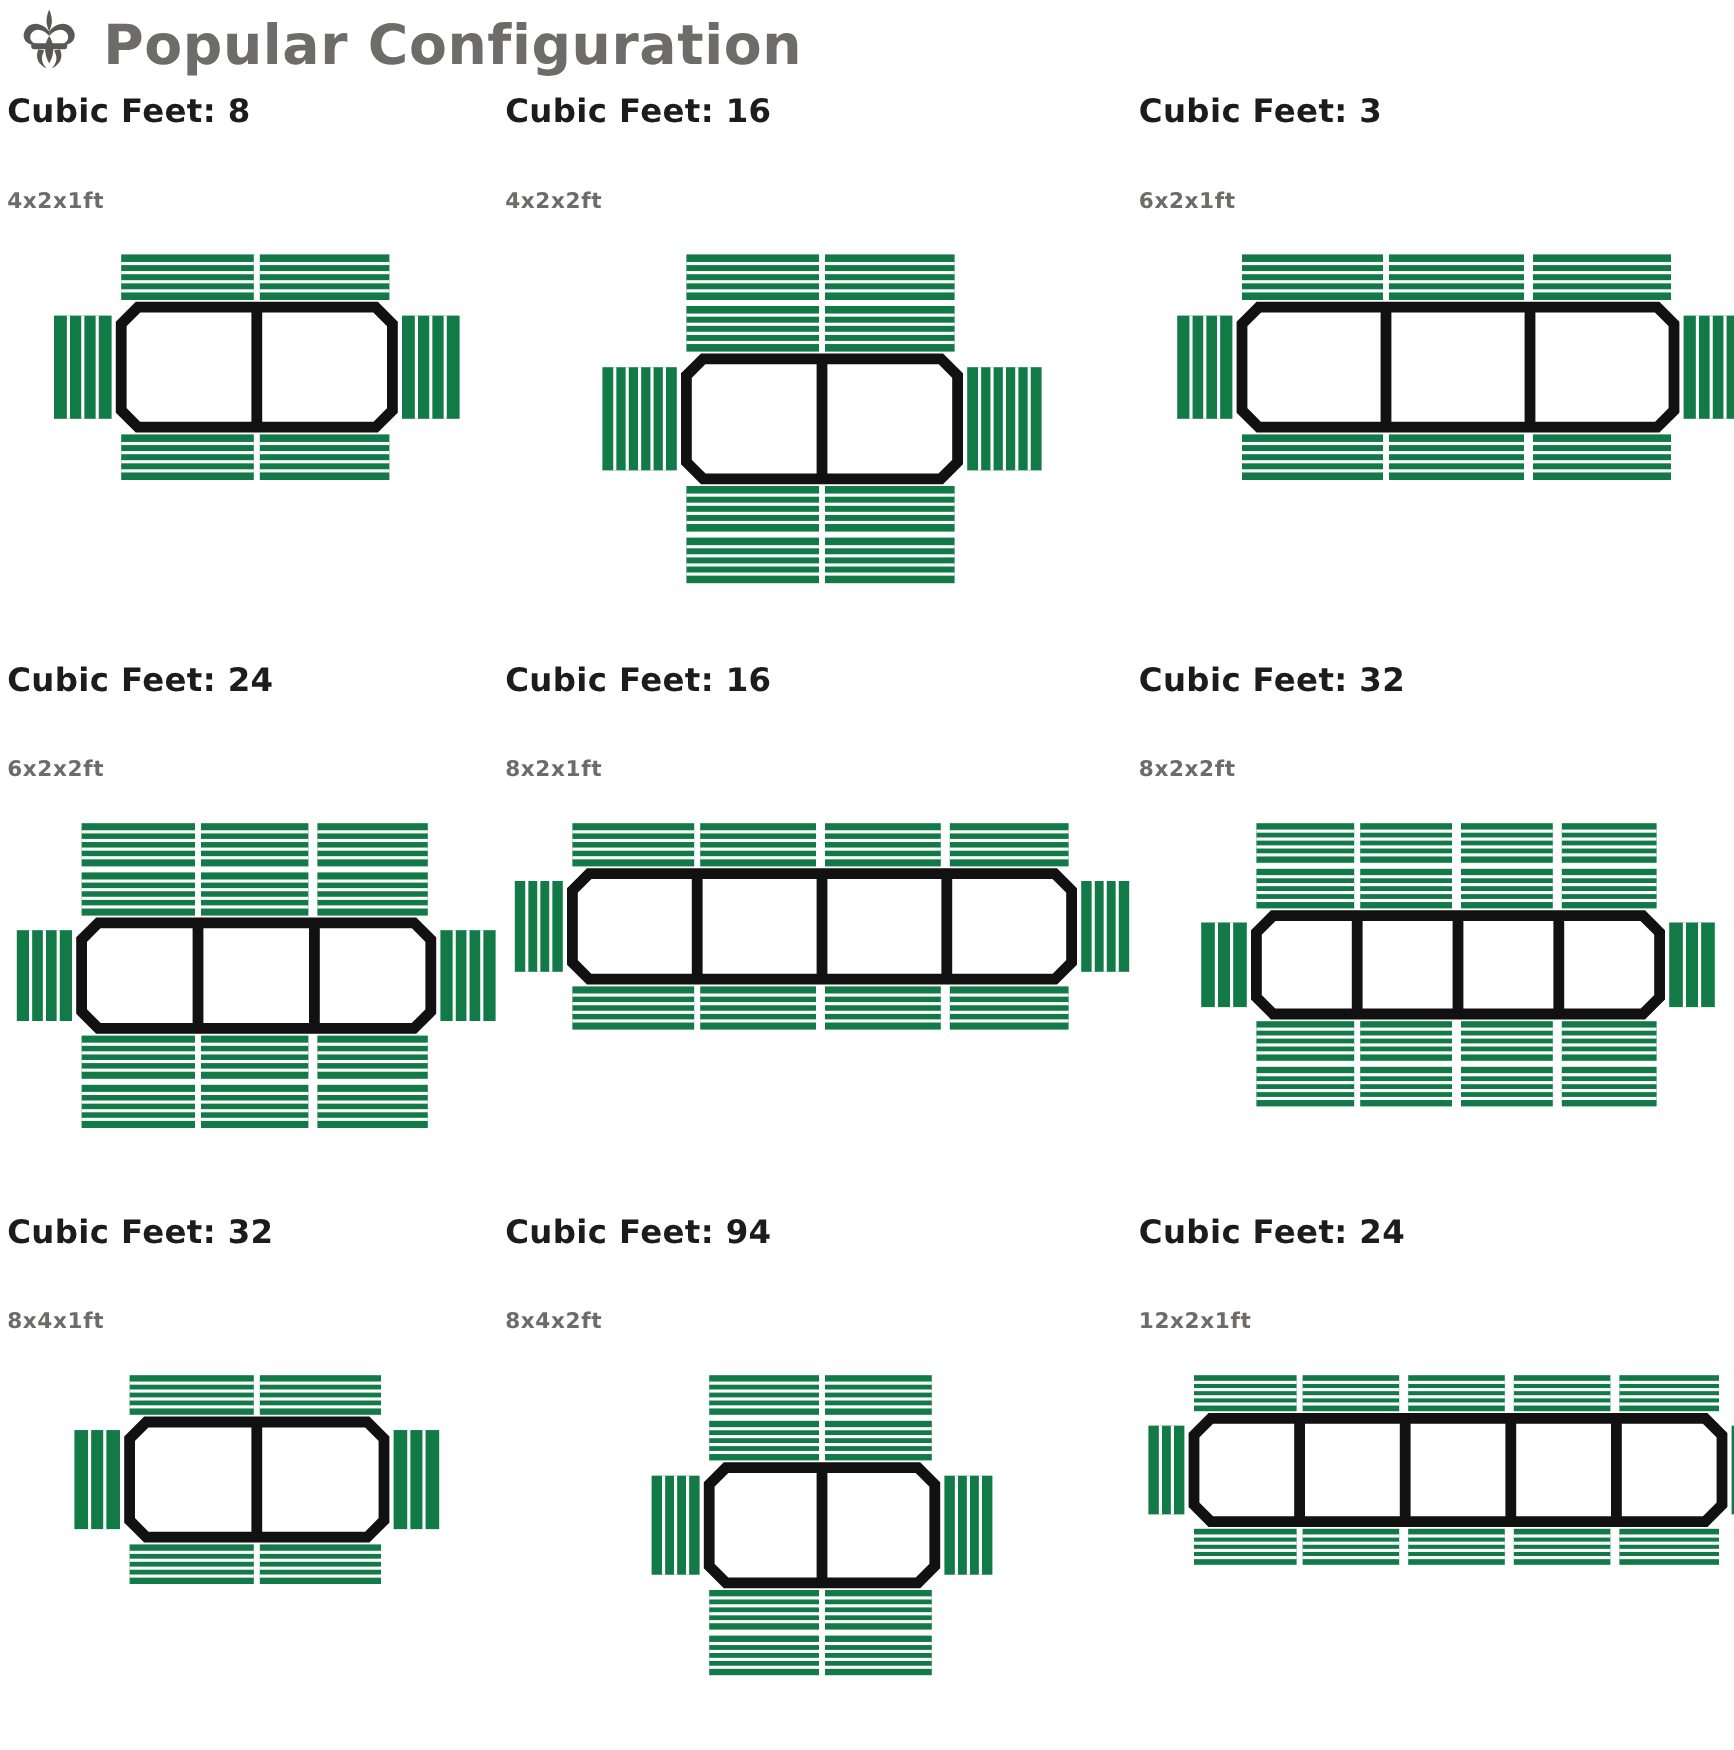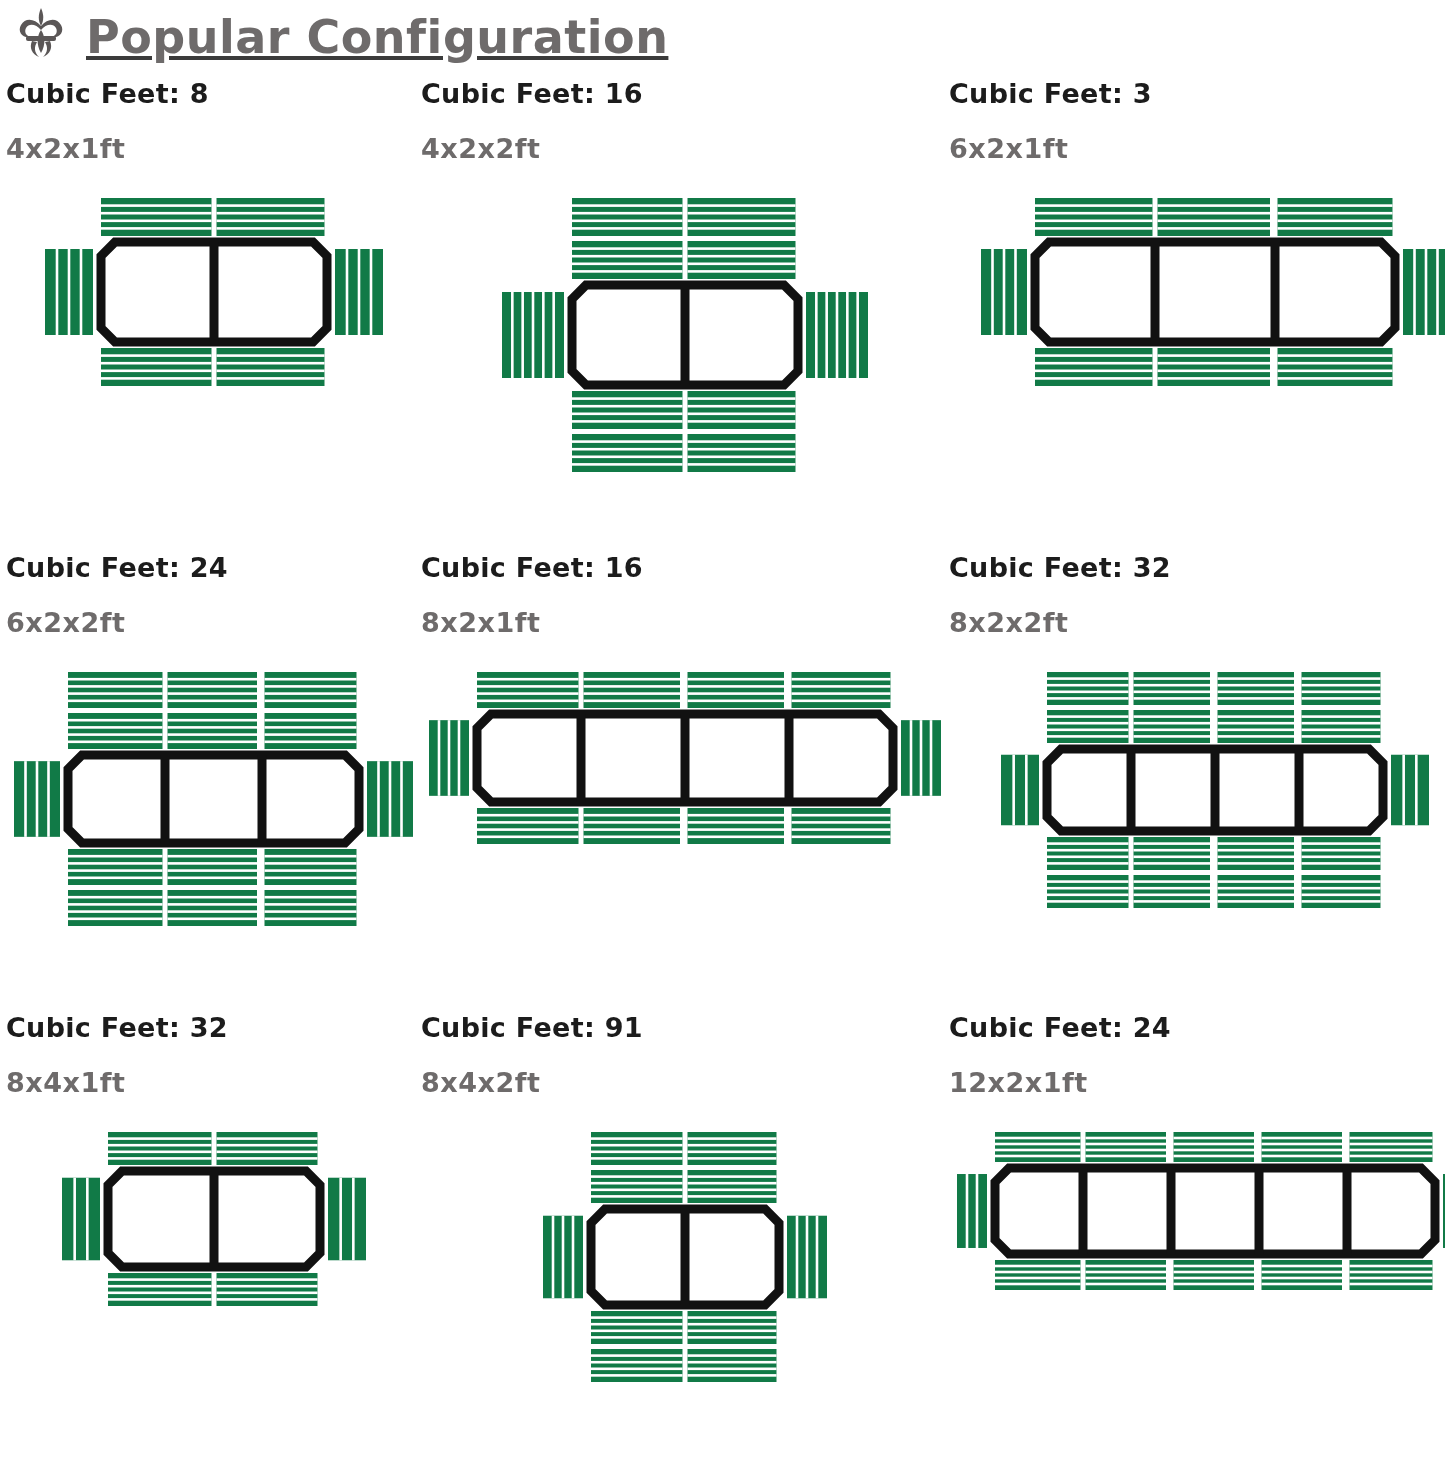--- a/index.html
+++ b/index.html
@@ -16,21 +16,20 @@
     position: relative;
   }
 
   
   .header {
     display: flex;
     align-items: center;
     padding: 4px 0 0 14px;
     height: 70px;
     box-sizing: border-box;
-    text-decoration: underline;
   }
   .fleur {
     width: 54px;
     height: 58px;
     flex: 0 0 54px;
     position: relative;
     top: -2px;
   }
   .page-title {
     font-family: "DejaVu Sans", sans-serif;
@@ -59,25 +58,25 @@
   }
   .cubic {
     font-size: 27px;
     font-weight: bold;
     color: #1c1c1c;
     letter-spacing: 0.3px;
     margin-top: 8px;
     white-space: nowrap;
   }
   .dims {
-    font-size: 27px;
+    font-size: 18px;
     font-weight: bold;
     color: #6e6b6b;
     letter-spacing: 0.5px;
-    margin-top: 24px;
+    margin-top: 48px;
     white-space: nowrap;
   }
   .diagram-wrap {
     margin-top: 22px;
     display: flex;
     justify-content: center;
     align-items: center;
     width: 100%;
   }
 
@@ -532,21 +531,21 @@
           <rect x="274" y="57.72" width="38" height="82.56" fill="#117a47"></rect>
           <rect x="285.37" y="57.72" width="2.6" height="82.56" fill="#ffffff"></rect>
           <rect x="298.03" y="57.72" width="2.6" height="82.56" fill="#ffffff"></rect>
           <polygon points="68,51 252,51 266,65 266,133 252,147 68,147 54,133 54,65" fill="none" stroke="#111111" stroke-width="9" stroke-linejoin="miter"></polygon>
           <line x1="160" y1="51" x2="160" y2="147" stroke="#111111" stroke-width="9"></line>
         </svg>
       </div>
   </div>
 
   <div class="cell row3">
-    <div class="cubic">Cubic Feet: 91</div>
+    <div class="cubic">Cubic Feet: 94</div>
     <div class="dims">8x4x2ft</div>
     <div class="diagram-wrap">
         <svg width="300" height="274" viewBox="0 0 300 274" role="img">
           <rect x="56" y="50" width="91.5" height="33" fill="#117a47"></rect>
           <rect x="56" y="55.30" width="91.5" height="2.6" fill="#ffffff"></rect>
           <rect x="56" y="61.90" width="91.5" height="2.6" fill="#ffffff"></rect>
           <rect x="56" y="68.50" width="91.5" height="2.6" fill="#ffffff"></rect>
           <rect x="56" y="75.10" width="91.5" height="2.6" fill="#ffffff"></rect>
           <rect x="152.5" y="50" width="89" height="33" fill="#117a47"></rect>
           <rect x="152.5" y="55.30" width="89" height="2.6" fill="#ffffff"></rect>

